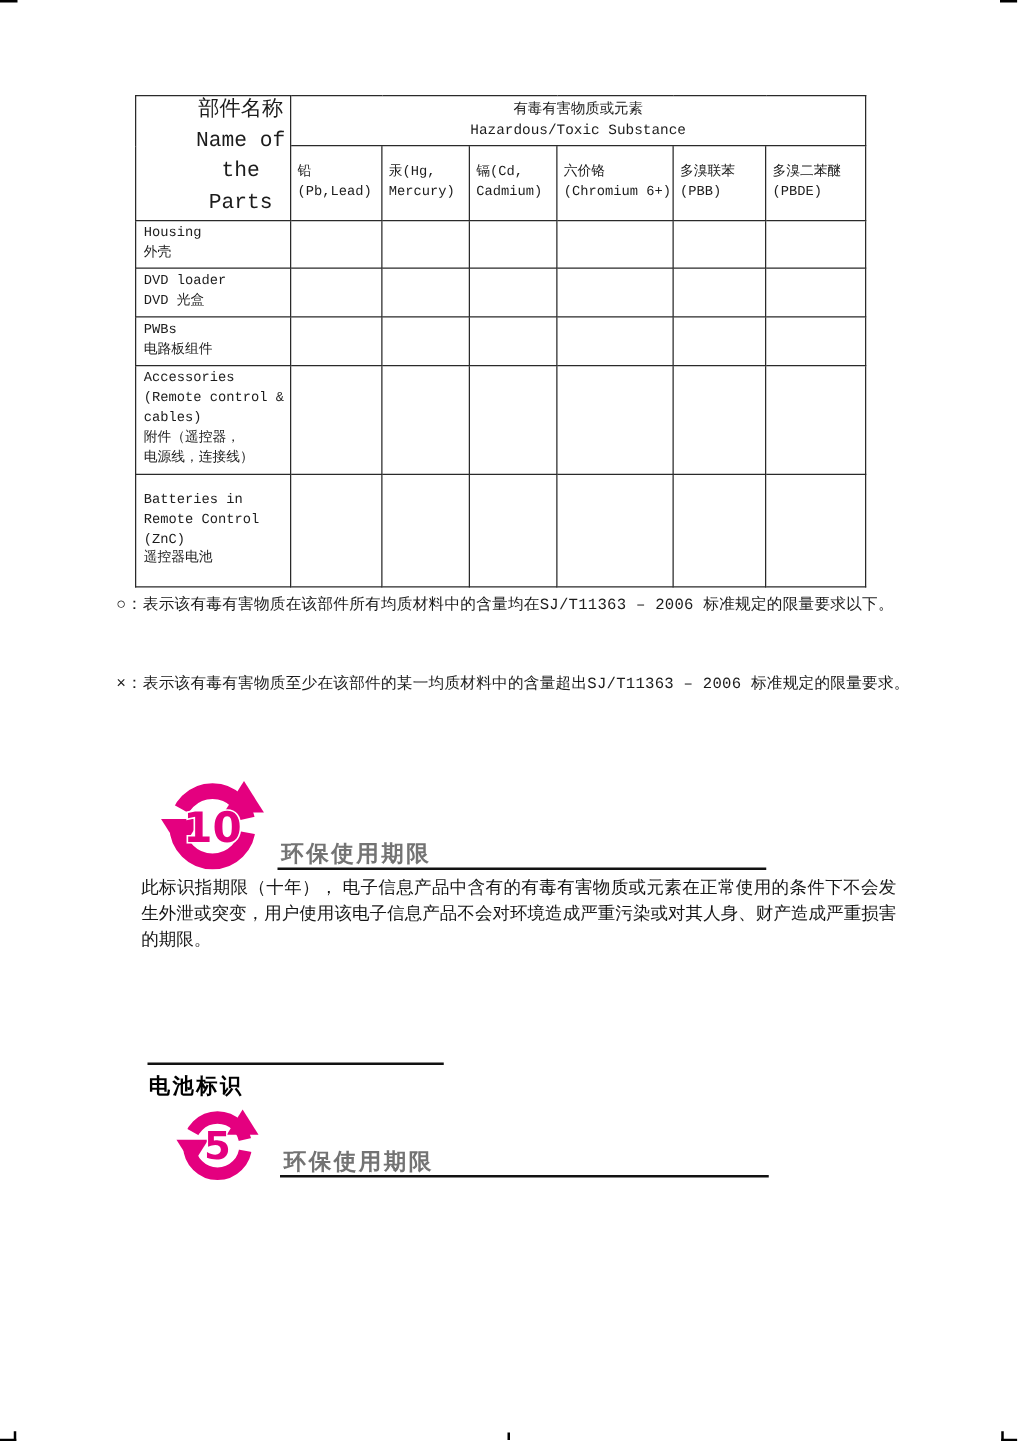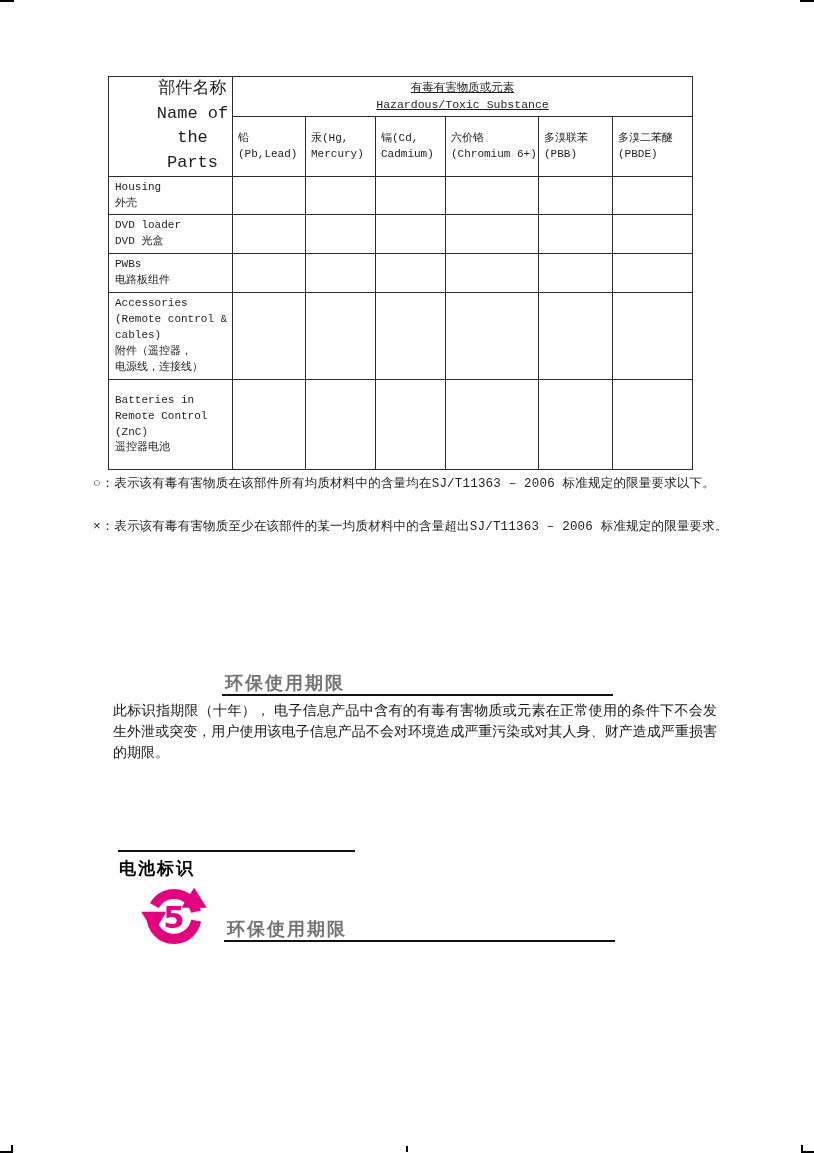--- a/index.html
+++ b/index.html
@@ -27,21 +27,21 @@
     color: #1c1c1c;
   }
   table.rohs td, table.rohs th {
     border: 1px solid #2a2a2a;
     font-weight: normal;
     vertical-align: middle;
     white-space: pre-line;
     line-height: 1.45;
     overflow: hidden;
   }
-  .hdr-haz   { text-align: center; font-size: 11.5px; text-decoration: underline; }
+  .hdr-haz   { text-align: center; font-size: 11.5px; }
   .hdr-parts { text-align: center; font-size: 17px; padding-left: 44px; }
   .hdr-col   { text-align: left; padding-left: 5px; font-size: 11px; }
   .cell-name { text-align: left; padding: 3px 4px 3px 6px; }
   .cell-empty{ }
 
   
   .note {
     position: absolute;
     left: 93px;
     white-space: nowrap;
@@ -183,24 +183,34 @@
         <td class="cell-empty"></td>
         <td class="cell-empty"></td>
         <td class="cell-empty"></td>
       </tr>
     </tbody>
   </table>
 
   <div class="note" style="top:474px;">
     <span class="sym">○：</span><span>表示该有毒有害物质在该部件所有均质材料中的含量均在SJ/T11363 – 2006 标准规定的限量要求以下。</span>
   </div>
-  <div class="note" style="top:517px;">
+  <div class="note" style="top:537px;">
     <span class="sym">×：</span><span>表示该有毒有害物质至少在该部件的某一均质材料中的含量超出SJ/T11363 – 2006 标准规定的限量要求。</span>
   </div>
 
+  <div class="efup-logo" style="left:127px; top:619px; width:86px; height:84px;">
+    <svg viewBox="0 0 100 100" width="86" height="84">
+      <circle cx="50" cy="50" r="33.5" fill="none" stroke="#E4007F" stroke-width="15"></circle>
+      <polygon points="50,50 104,38 104,60" fill="#ffffff"></polygon>
+      <polygon points="50,50 -4,44 -4,20" fill="#ffffff"></polygon>
+      <polygon points="61,37 99,37 80,7" fill="#E4007F"></polygon>
+      <polygon points="39,43 1,43 20,73" fill="#E4007F"></polygon>
+      <text x="50" y="51" text-anchor="middle" dominant-baseline="central" font-family="DejaVu Sans, sans-serif" font-size="40" font-weight="bold" fill="#E4007F" stroke="#ffffff" stroke-width="3" paint-order="stroke">10</text>
+    </svg>
+  </div>
   <div class="efup-heading" style="left:225px; top:671px;">环保使用期限</div>
   <div class="rule" style="left:222px; top:694px; width:391px; height:2px;"></div>
   <div class="para" style="left:113px; top:700px; width:604px;">此标识指期限（十年）， 电子信息产品中含有的有毒有害物质或元素在正常使用的条件下不会发生外泄或突变，用户使用该电子信息产品不会对环境造成严重污染或对其人身、财产造成严重损害的期限。</div>
 
   <div class="rule" style="left:118px; top:850px; width:237px; height:1.5px;"></div>
   <div class="battery-title" style="left:119px; top:857px;">电池标识</div>
 
   <div class="efup-logo" style="left:139px; top:883px; width:70px; height:67px;">
     <svg viewBox="0 0 100 100" width="70" height="67">
       <circle cx="50" cy="50" r="33.5" fill="none" stroke="#E4007F" stroke-width="15"></circle>

